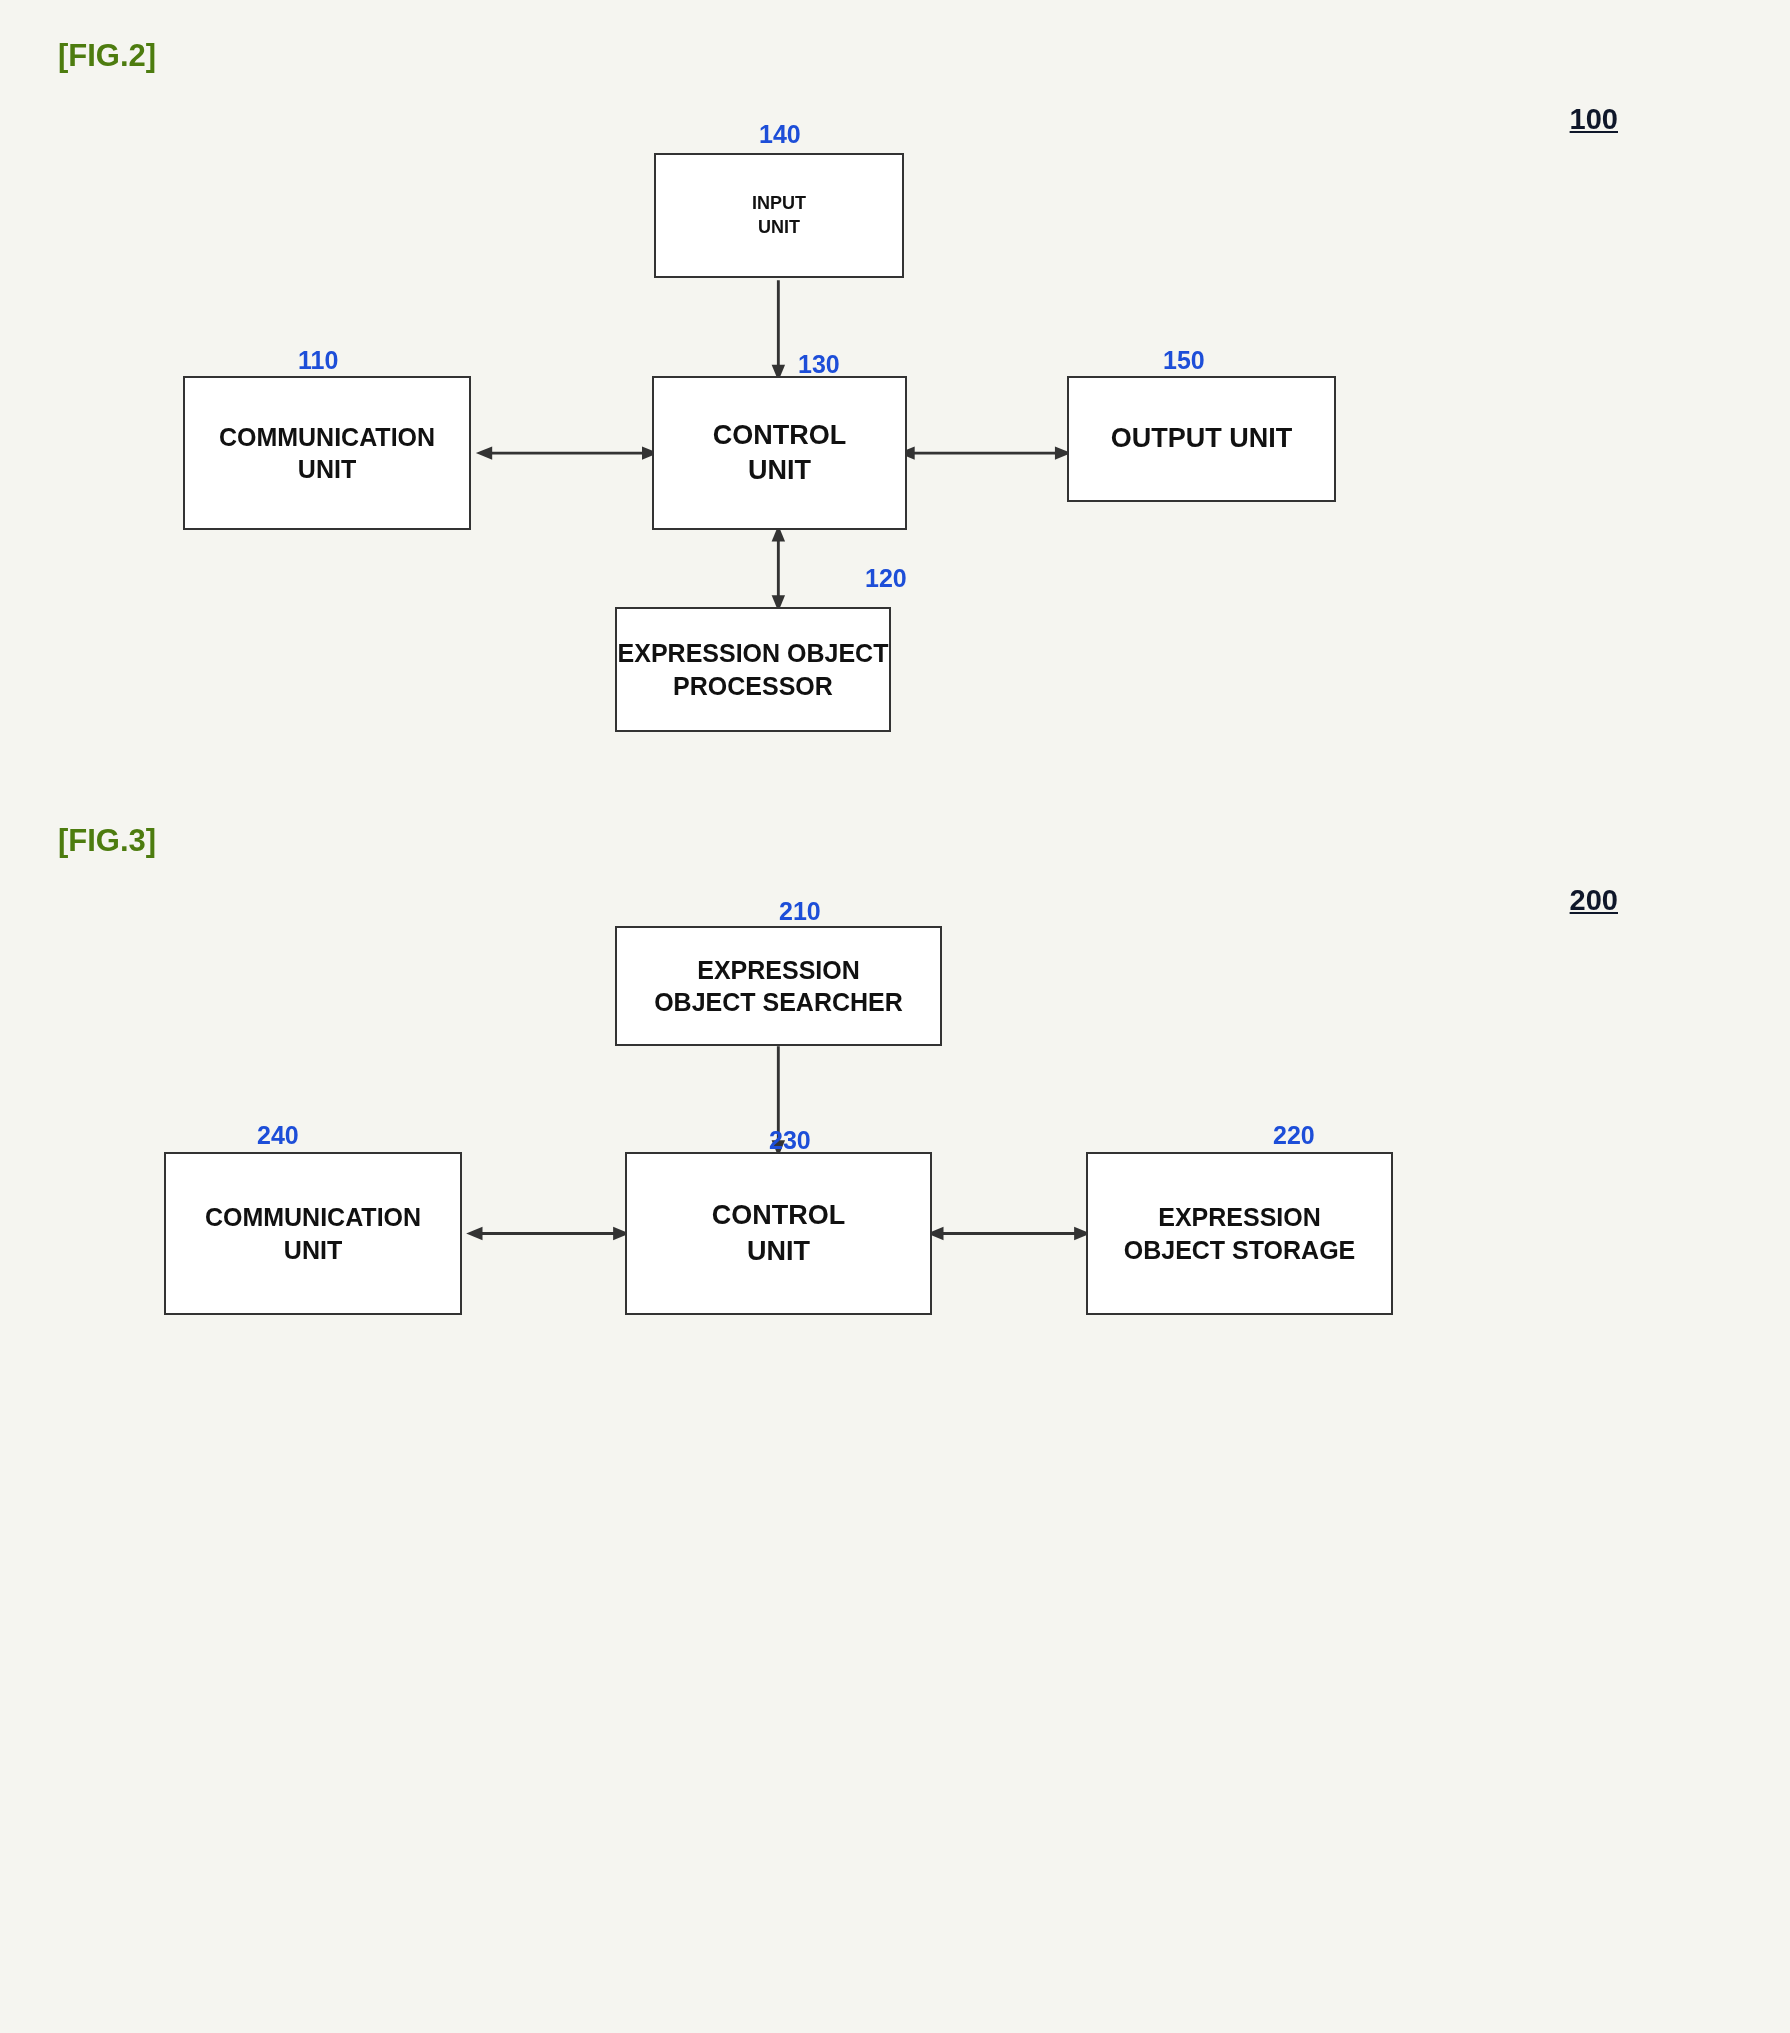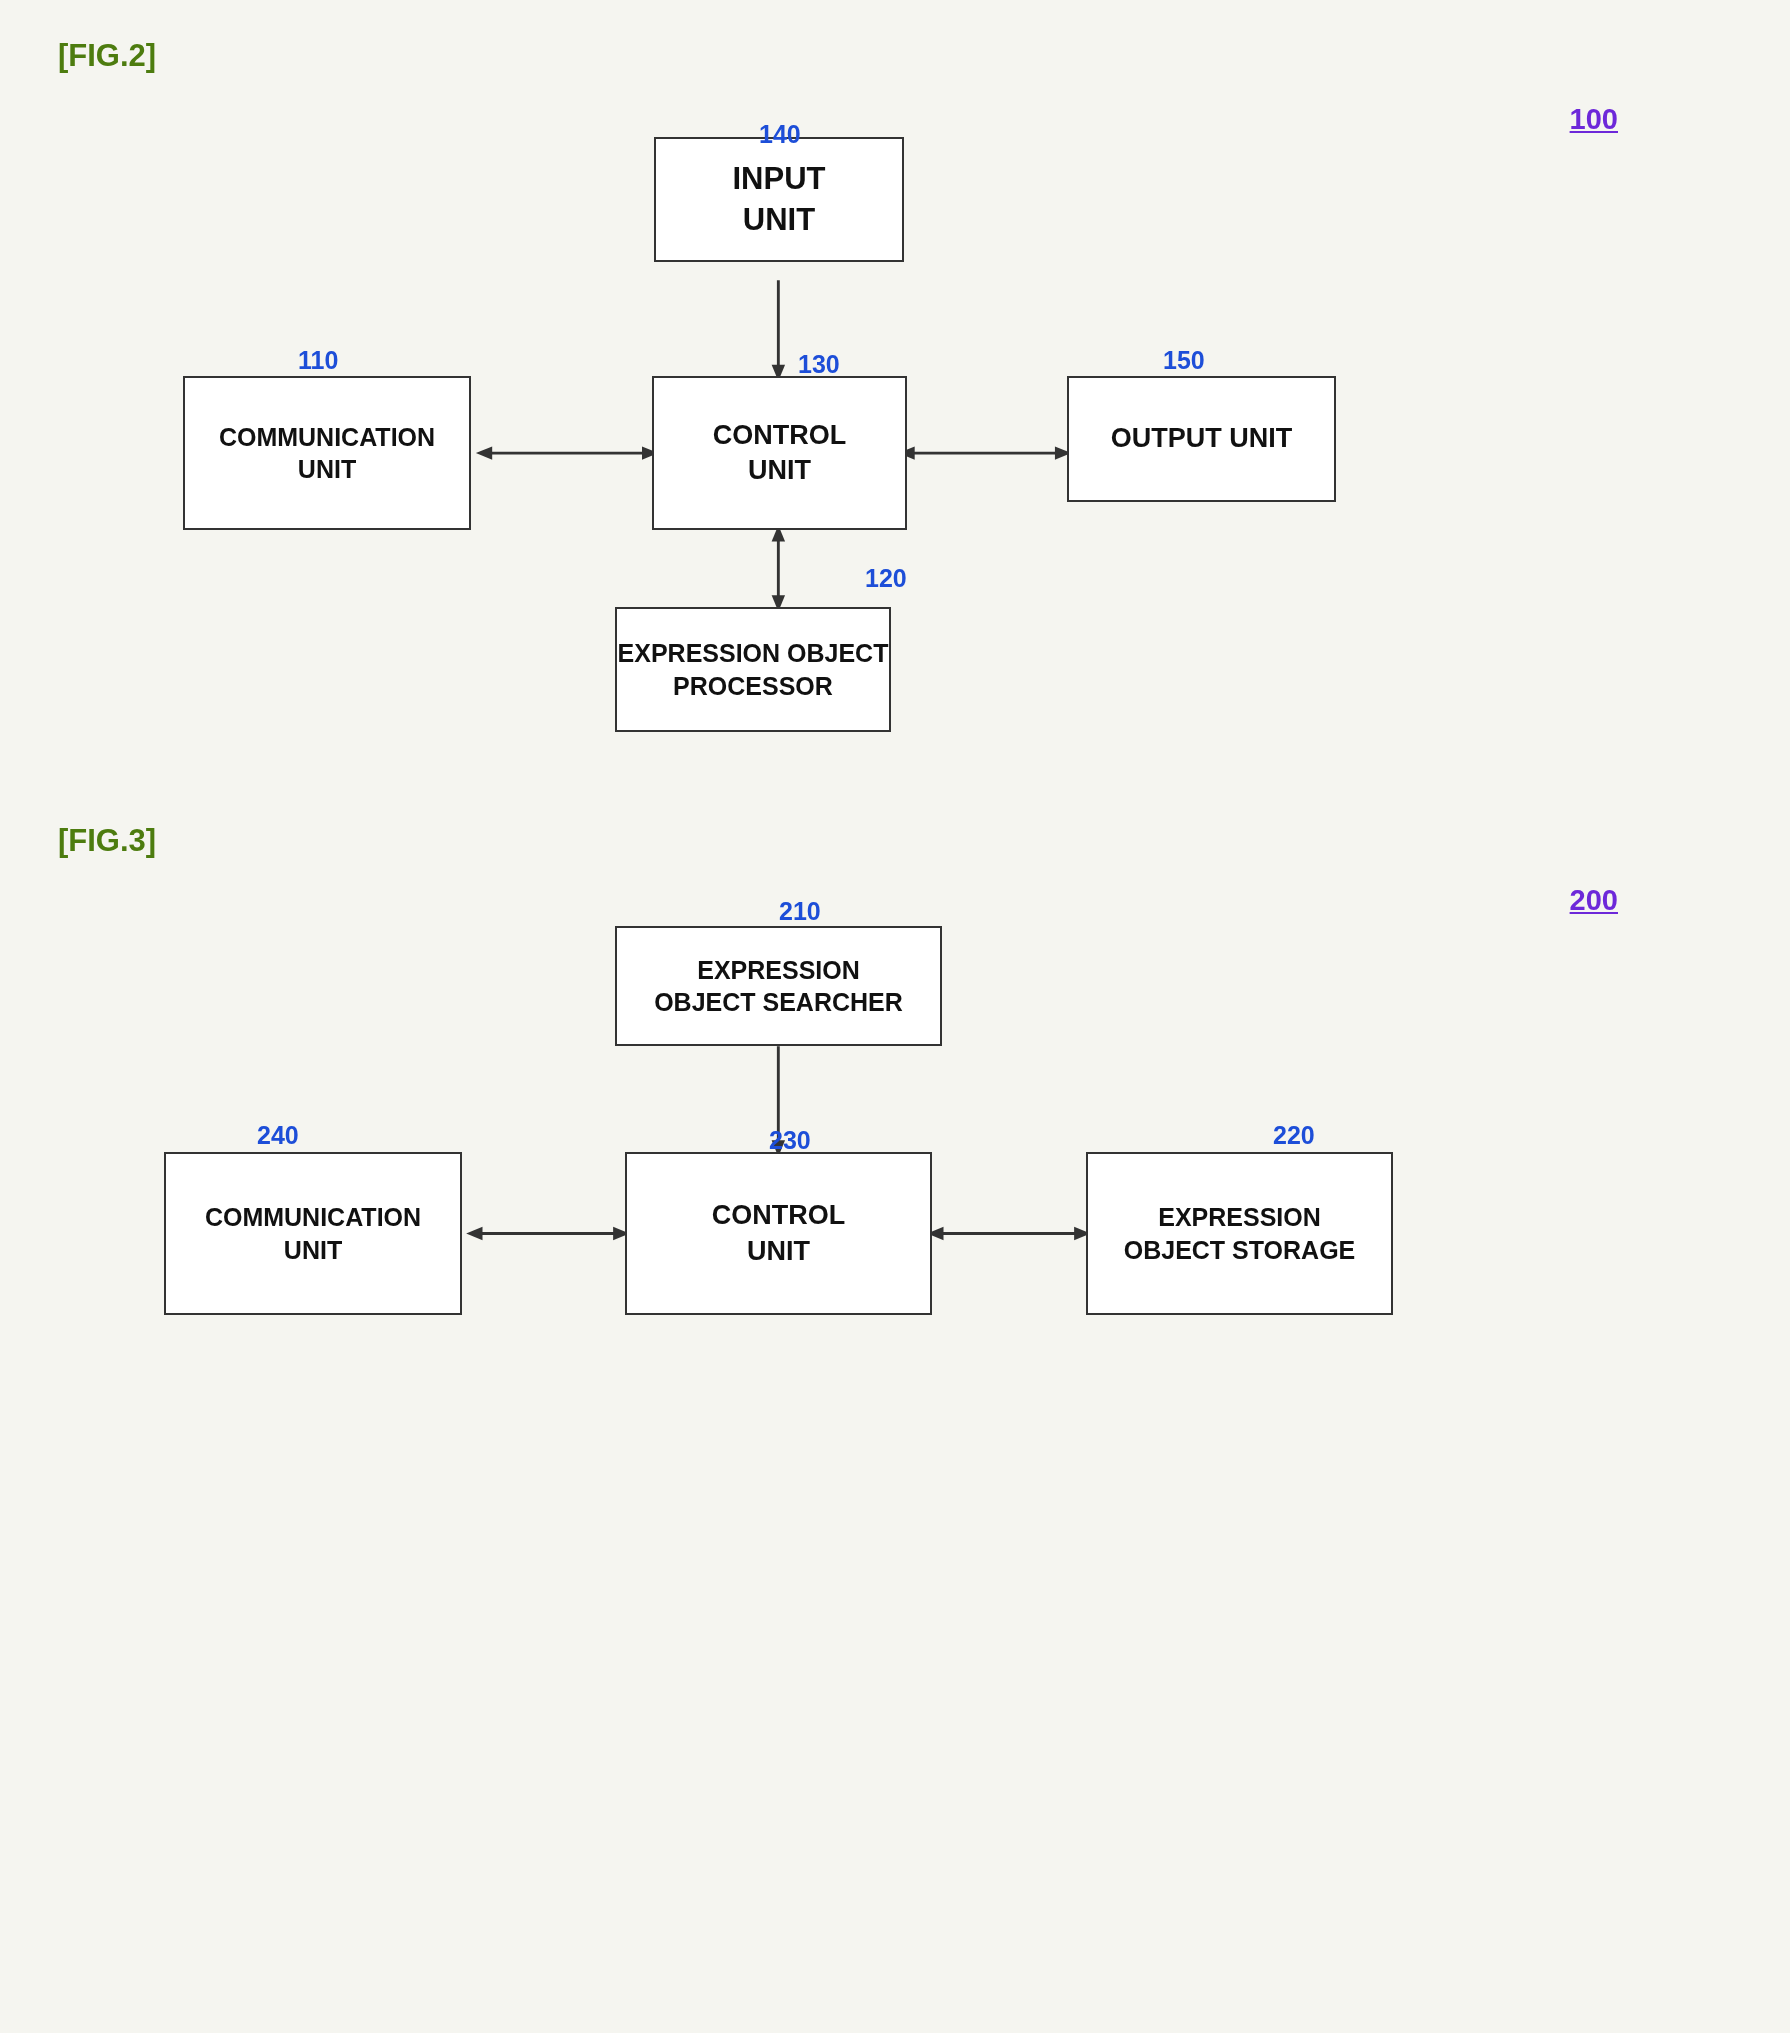--- a/index.html
+++ b/index.html
@@ -47,21 +47,21 @@
       font-size: 25px;
       font-weight: bold;
       color: #1d4ed8;
     }
 
     
     .sys-label {
       position: absolute;
       font-size: 29px;
       font-weight: bold;
-      color: #6d28d9;
+      color: #0f172a;
       text-decoration: underline;
     }
 
     
     .arrows-svg {
       position: absolute;
       top: 0;
       left: 0;
       width: 100%;
       height: 100%;
@@ -98,21 +98,21 @@
 
     <line x1="880" y1="375" x2="1050" y2="375" stroke="#333" stroke-width="3"></line>
     <polygon points="1055,375 1038,368 1038,382" fill="#333"></polygon>
     <polygon points="875,375 892,368 892,382" fill="#333"></polygon>
 
     <line x1="750" y1="455" x2="750" y2="535" stroke="#333" stroke-width="3"></line>
     <polygon points="750,540 743,523 757,523" fill="#333"></polygon>
     <polygon points="750,450 743,467 757,467" fill="#333"></polygon>
   </svg>
 
-  <div class="box" style="left: 596px; top: 44px; width: 250px; height: 125px; font-size: 31px;">
+  <div class="box" style="left: 596px; top: 60px; width: 250px; height: 125px; font-size: 18px;">
     <span>INPUT<br>UNIT</span>
   </div>
 
   <div class="ref-label" style="left: 701px; top: 27px;">140</div>
 
   <div class="box" style="left: 594px; top: 283px; width: 255px; height: 154px; font-size: 27px;">
     <span>CONTROL<br>UNIT</span>
   </div>
 
   <div class="ref-label" style="left: 740px; top: 257px;">130</div>

